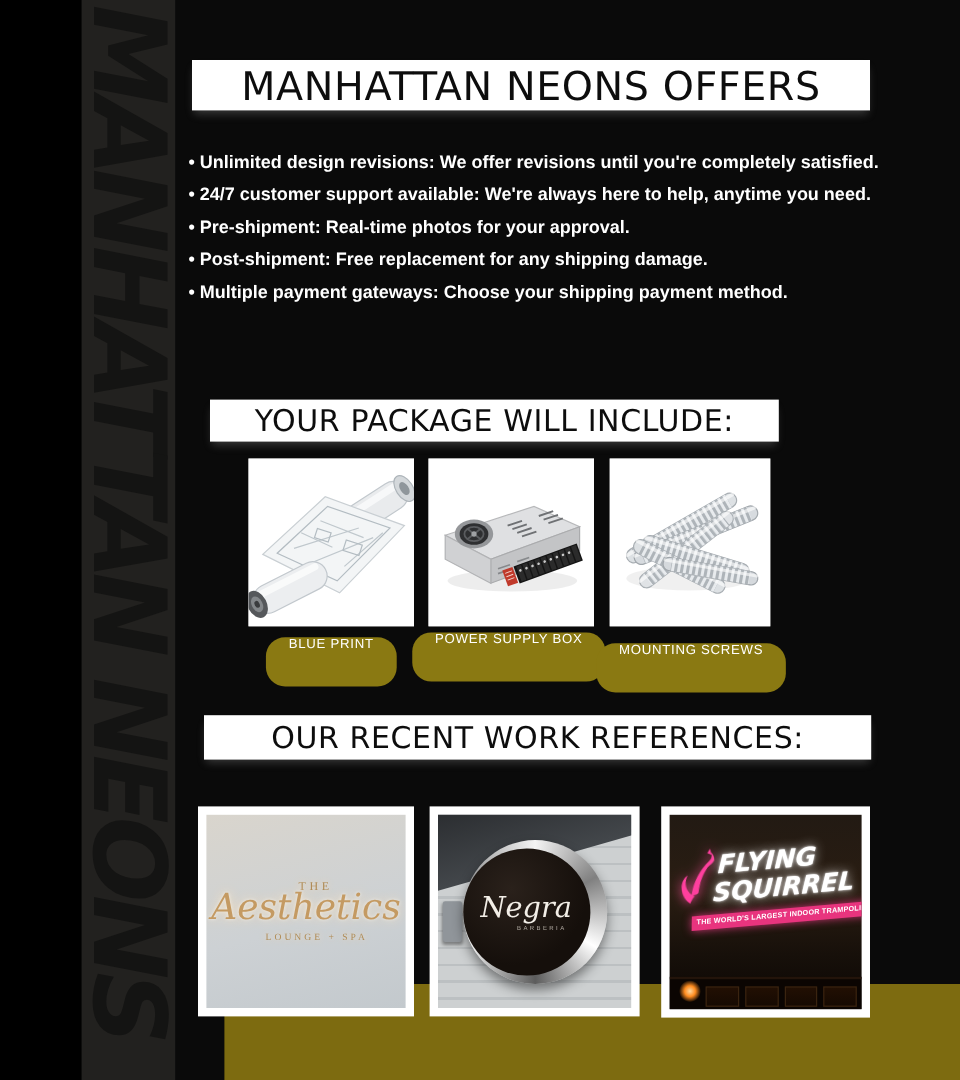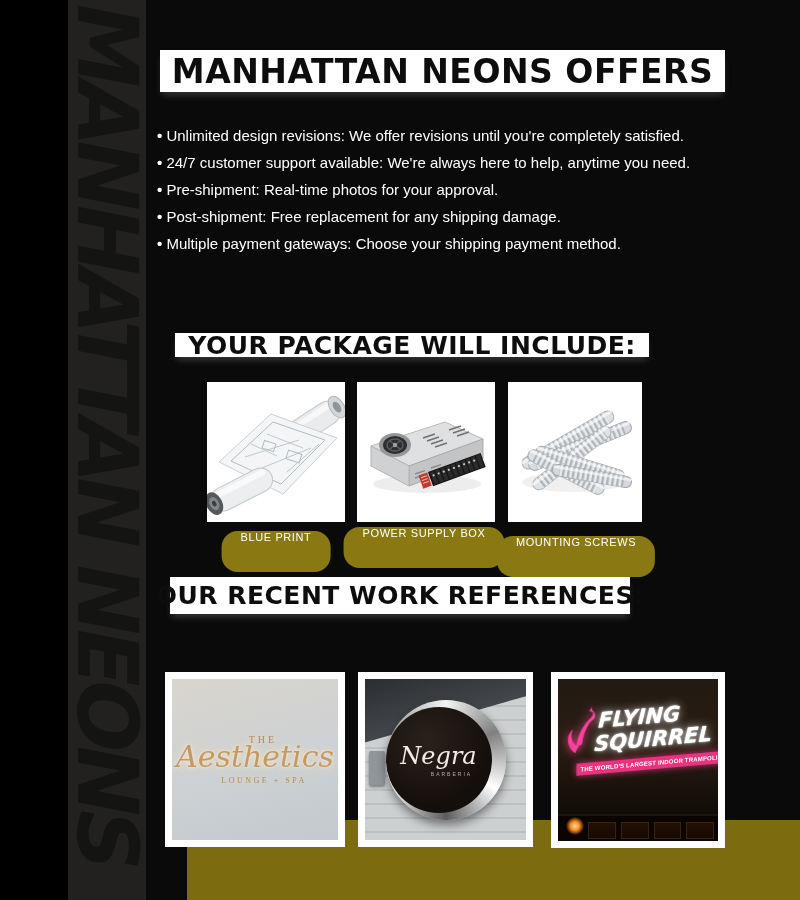--- a/index.html
+++ b/index.html
@@ -20,32 +20,32 @@
   .vtext{writing-mode:vertical-rl;text-orientation:mixed;white-space:nowrap;
     font-family:"DejaVu Sans",sans-serif;font-style:italic;font-weight:bold;
     font-size:84px;letter-spacing:-6px;color:var(--strip_text);margin-top:4px;line-height:78px}
 
   
   .olive-footer{position:absolute;left:187px;top:820px;width:613px;height:80px;background:var(--olive_bar)}
 
   
   .banner{position:absolute;background:var(--banner_bg);display:flex;align-items:center;justify-content:center;
     box-shadow:0 5px 7px -2px rgba(175,175,175,.28)}
-  .banner h2{font-family:"DejaVu Sans",sans-serif;font-weight:bold;color:var(--banner_text);
+  .banner h2{font-family:"DejaVu Sans",sans-serif;font-weight:normal;color:var(--banner_text);
     white-space:nowrap;letter-spacing:.5px}
   .banner-title{left:160px;top:50px;width:565px;height:42px}
   .banner-title h2{font-size:33px}
-  .banner-package{left:175px;top:333px;width:474px;height:24px}
+  .banner-package{left:175px;top:333px;width:474px;height:35px}
   .banner-package h2{font-size:25px}
-  .banner-refs{left:170px;top:577px;width:460px;height:37px}
+  .banner-refs{left:170px;top:596px;width:556px;height:37px}
   .banner-refs h2{font-size:25px}
 
   
   .offers-list{position:absolute;left:157px;top:122px;width:625px;list-style:none}
-  .offers-list li{font-size:15px;font-weight:normal;color:var(--body_text);line-height:27px;white-space:nowrap}
+  .offers-list li{font-size:15px;font-weight:bold;color:var(--body_text);line-height:27px;white-space:nowrap}
   .offers-list li::before{content:"• ";font-weight:bold}
 
   
   .pkg-card{position:absolute;top:382px;height:140px;background:#fff;overflow:hidden}
   .pkg-card svg{display:block;width:100%;height:100%}
   .pkg-1{left:207px;width:138px}.pkg-2{left:357px;width:138px}.pkg-3{left:508px;width:134px}
 
   
   .pill{position:absolute;transform:translateX(-50%);height:41px;border-radius:16px;
     background:var(--olive_pill);color:#fff;display:flex;align-items:flex-start;padding:0 19px;

